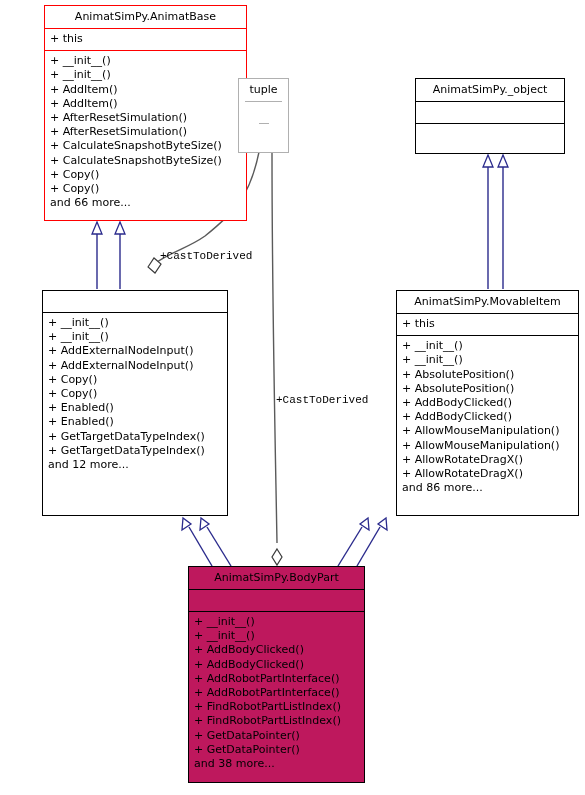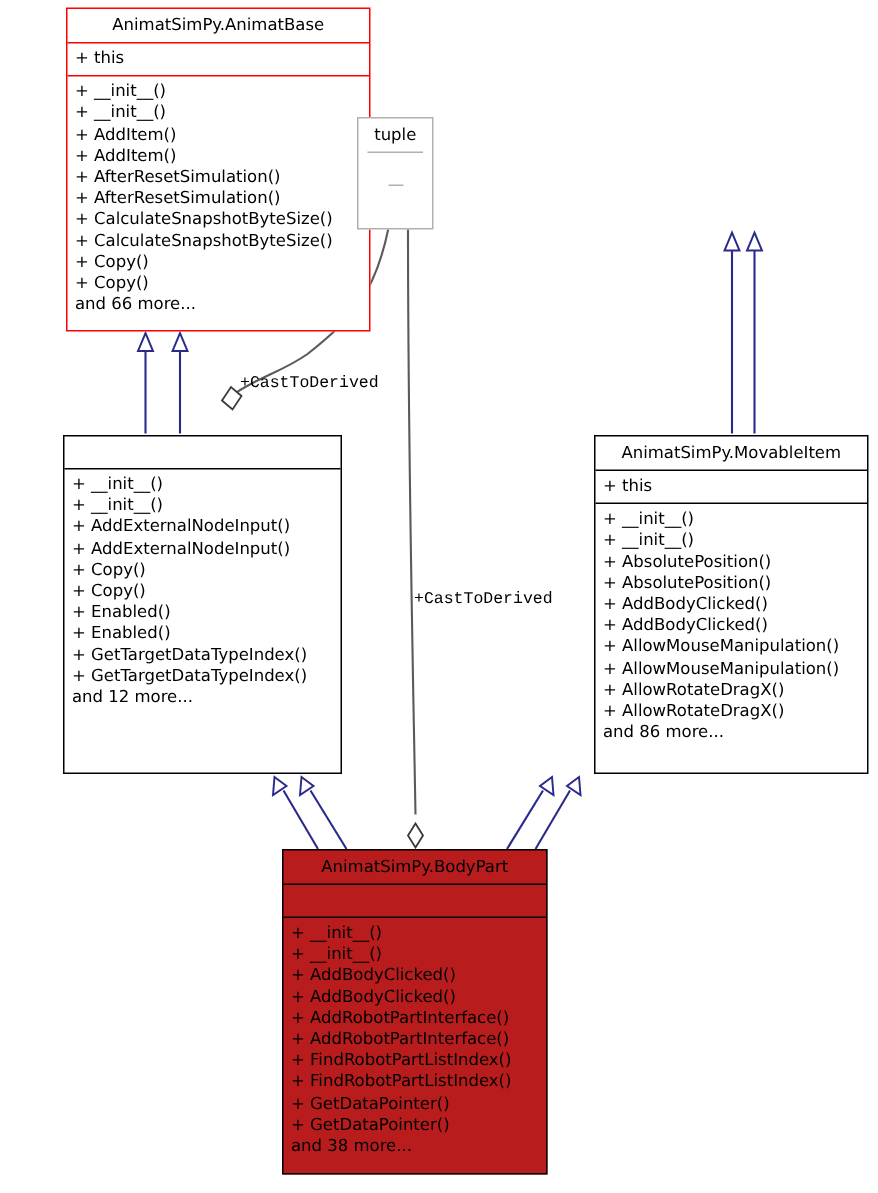--- a/index.html
+++ b/index.html
@@ -29,21 +29,21 @@
     position: absolute;
     box-sizing: border-box;
     background: #ffffff;
     border: 1px solid #000000;
     display: flex;
     flex-direction: column;
     z-index: 5;
   }
   .uml-node.accent-red { border-color: #ff0000; }
   .uml-node.accent-gray { border-color: #b0b0b0; }
-  .uml-node.highlight { background: #b91c1c; }
+  .uml-node.highlight { background: #be185d; }
 
   .uml-title {
     text-align: center;
     font-size: 11px;
     line-height: 13px;
     color: #000000;
     padding: 4px 4px 5px 4px;
     border-bottom: 1px solid #000000;
     white-space: nowrap;
   }
@@ -163,20 +163,25 @@
       <div class="uml-member">and 66 more...</div>
     </div>
   </div>
 
   <div class="uml-node accent-gray" style="left:238px; top:78px; width:51px; height:75px;align-items:center;">
     <div class="uml-title">tuple</div>
     <div class="uml-attrs" style="min-height:22px;"></div>
     <div class="uml-ops"></div>
   </div>
 
+  <div class="uml-node" style="left:415px; top:78px; width:150px; height:76px;">
+    <div class="uml-title">AnimatSimPy._object</div>
+    <div class="uml-attrs" style="min-height:22px;"></div>
+    <div class="uml-ops"></div>
+  </div>
 
   <div class="uml-node" style="left:42px; top:290px; width:186px; height:226px;">
     <div class="uml-attrs" style="min-height:22px;"></div>
     <div class="uml-ops">
       <div class="uml-member">+ __init__()</div>
       <div class="uml-member">+ __init__()</div>
       <div class="uml-member">+ AddExternalNodeInput()</div>
       <div class="uml-member">+ AddExternalNodeInput()</div>
       <div class="uml-member">+ Copy()</div>
       <div class="uml-member">+ Copy()</div>

